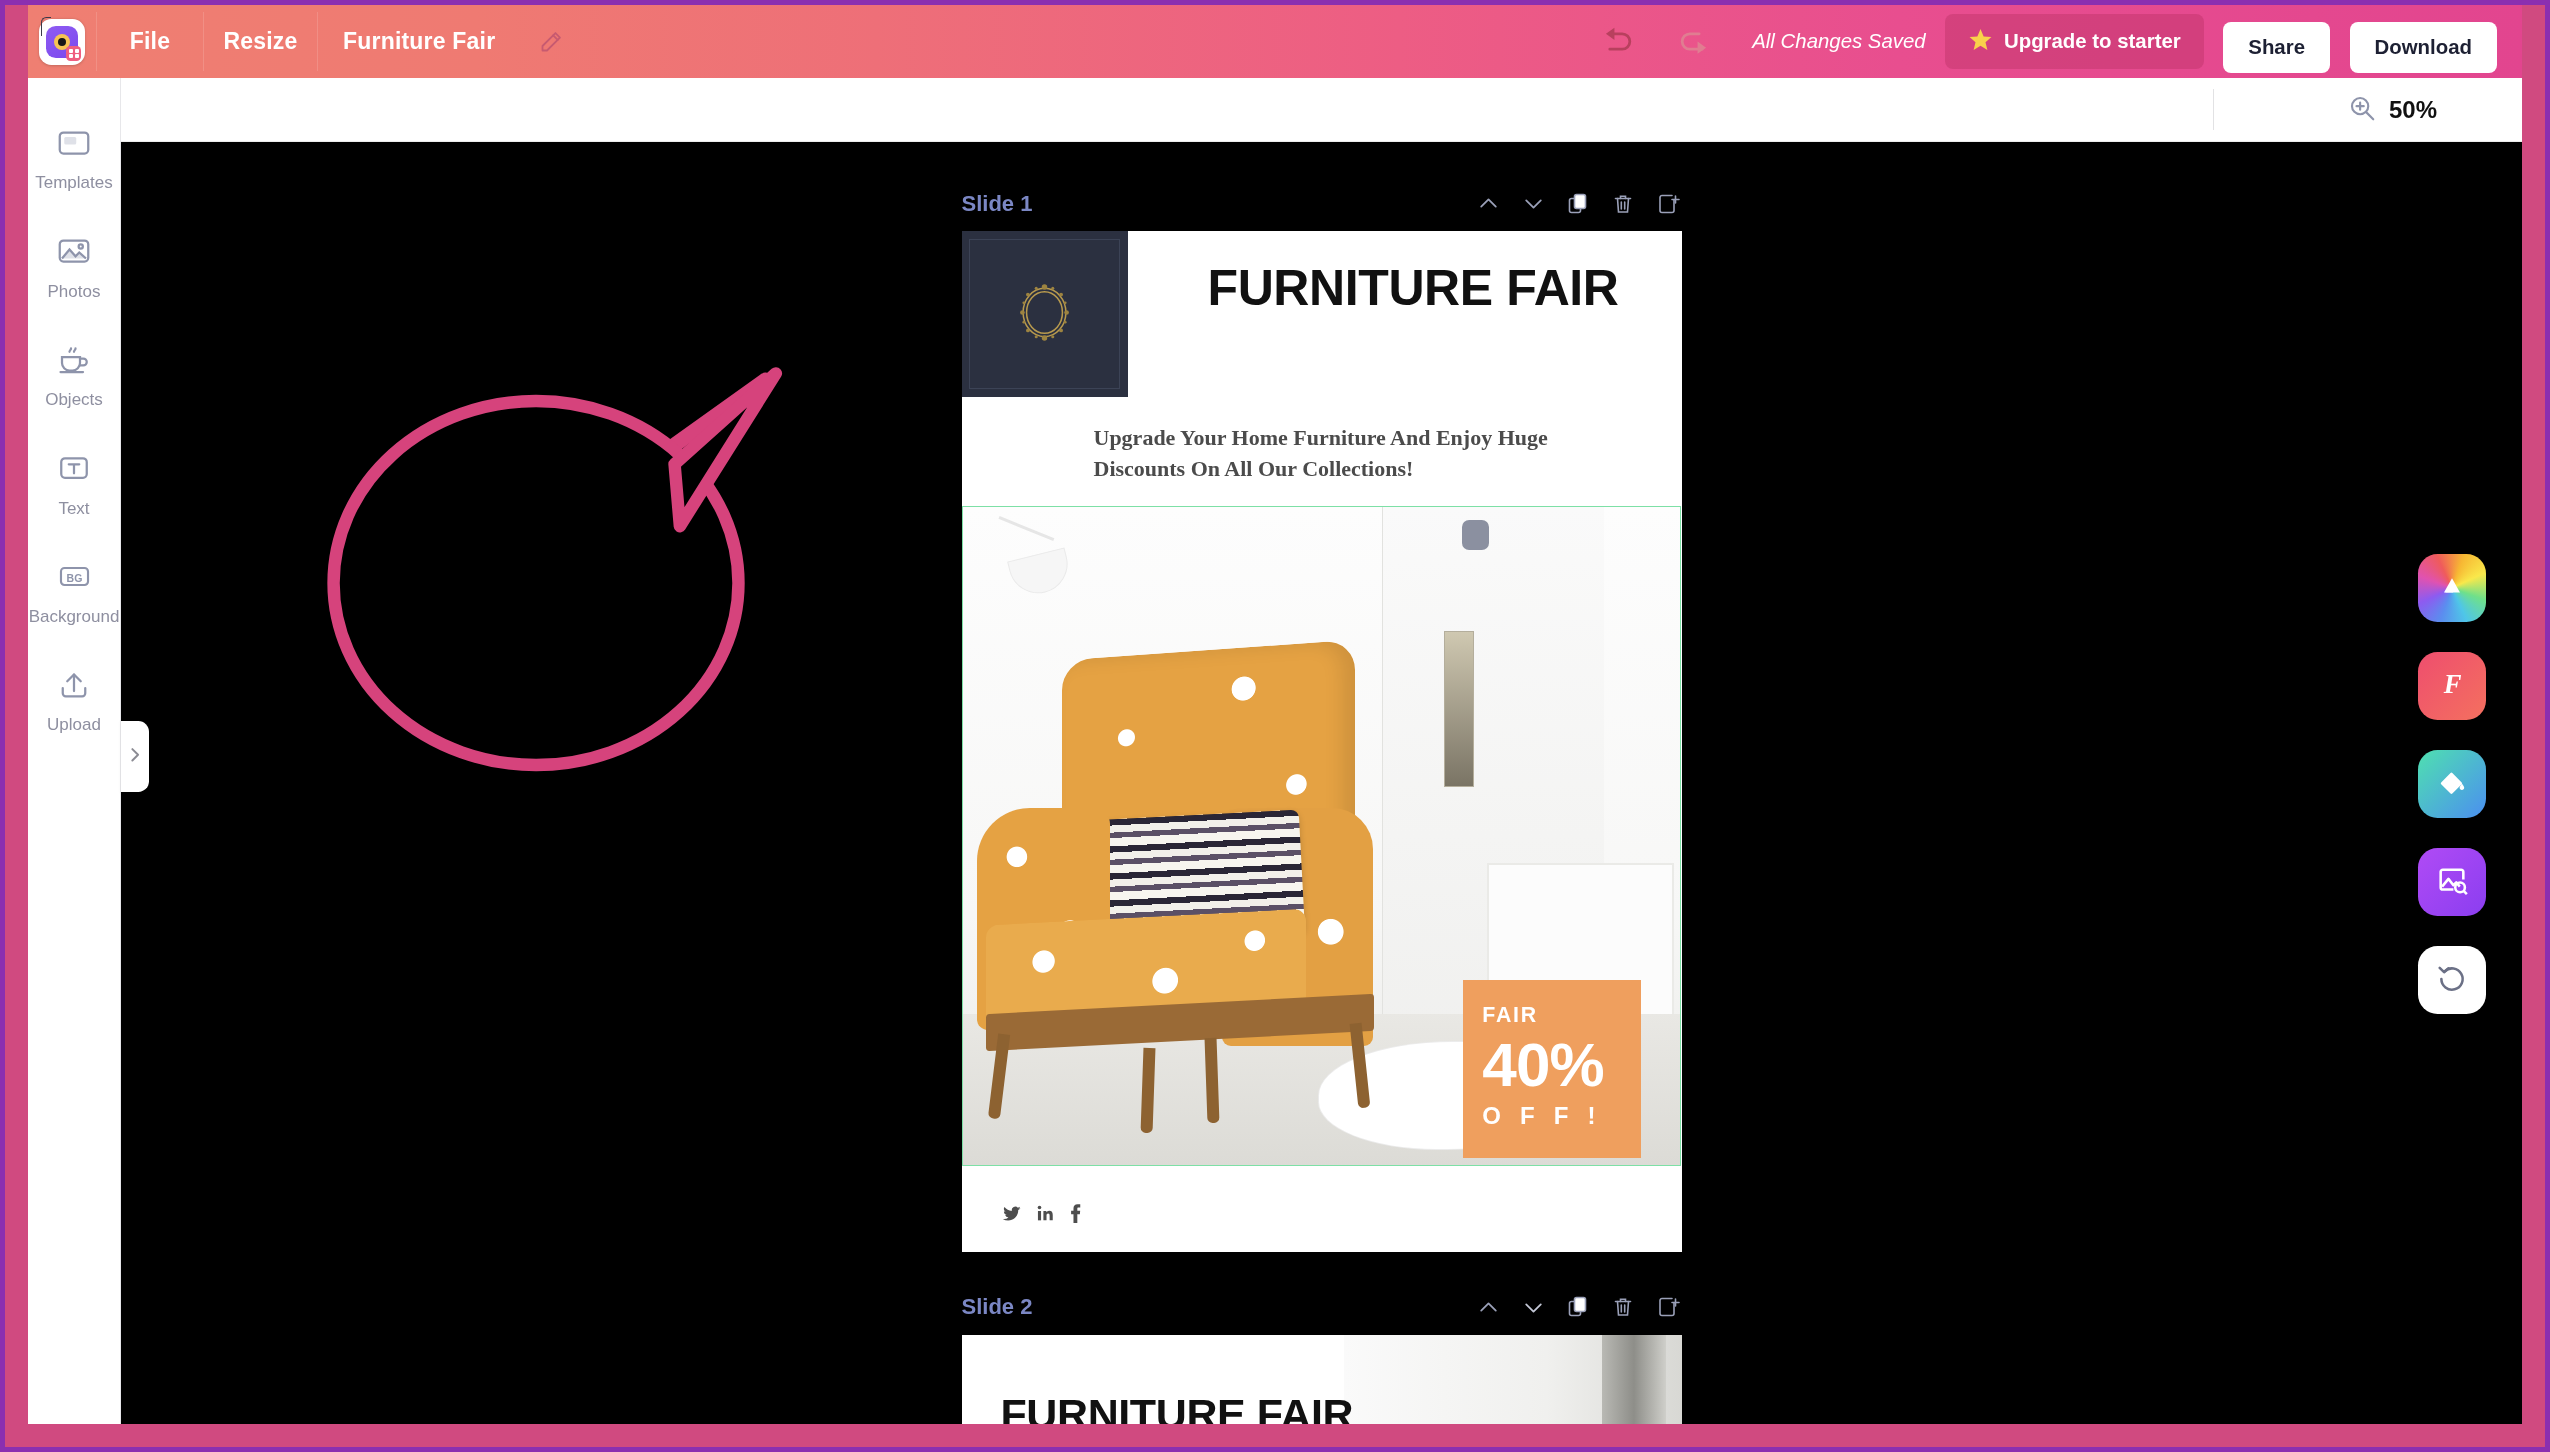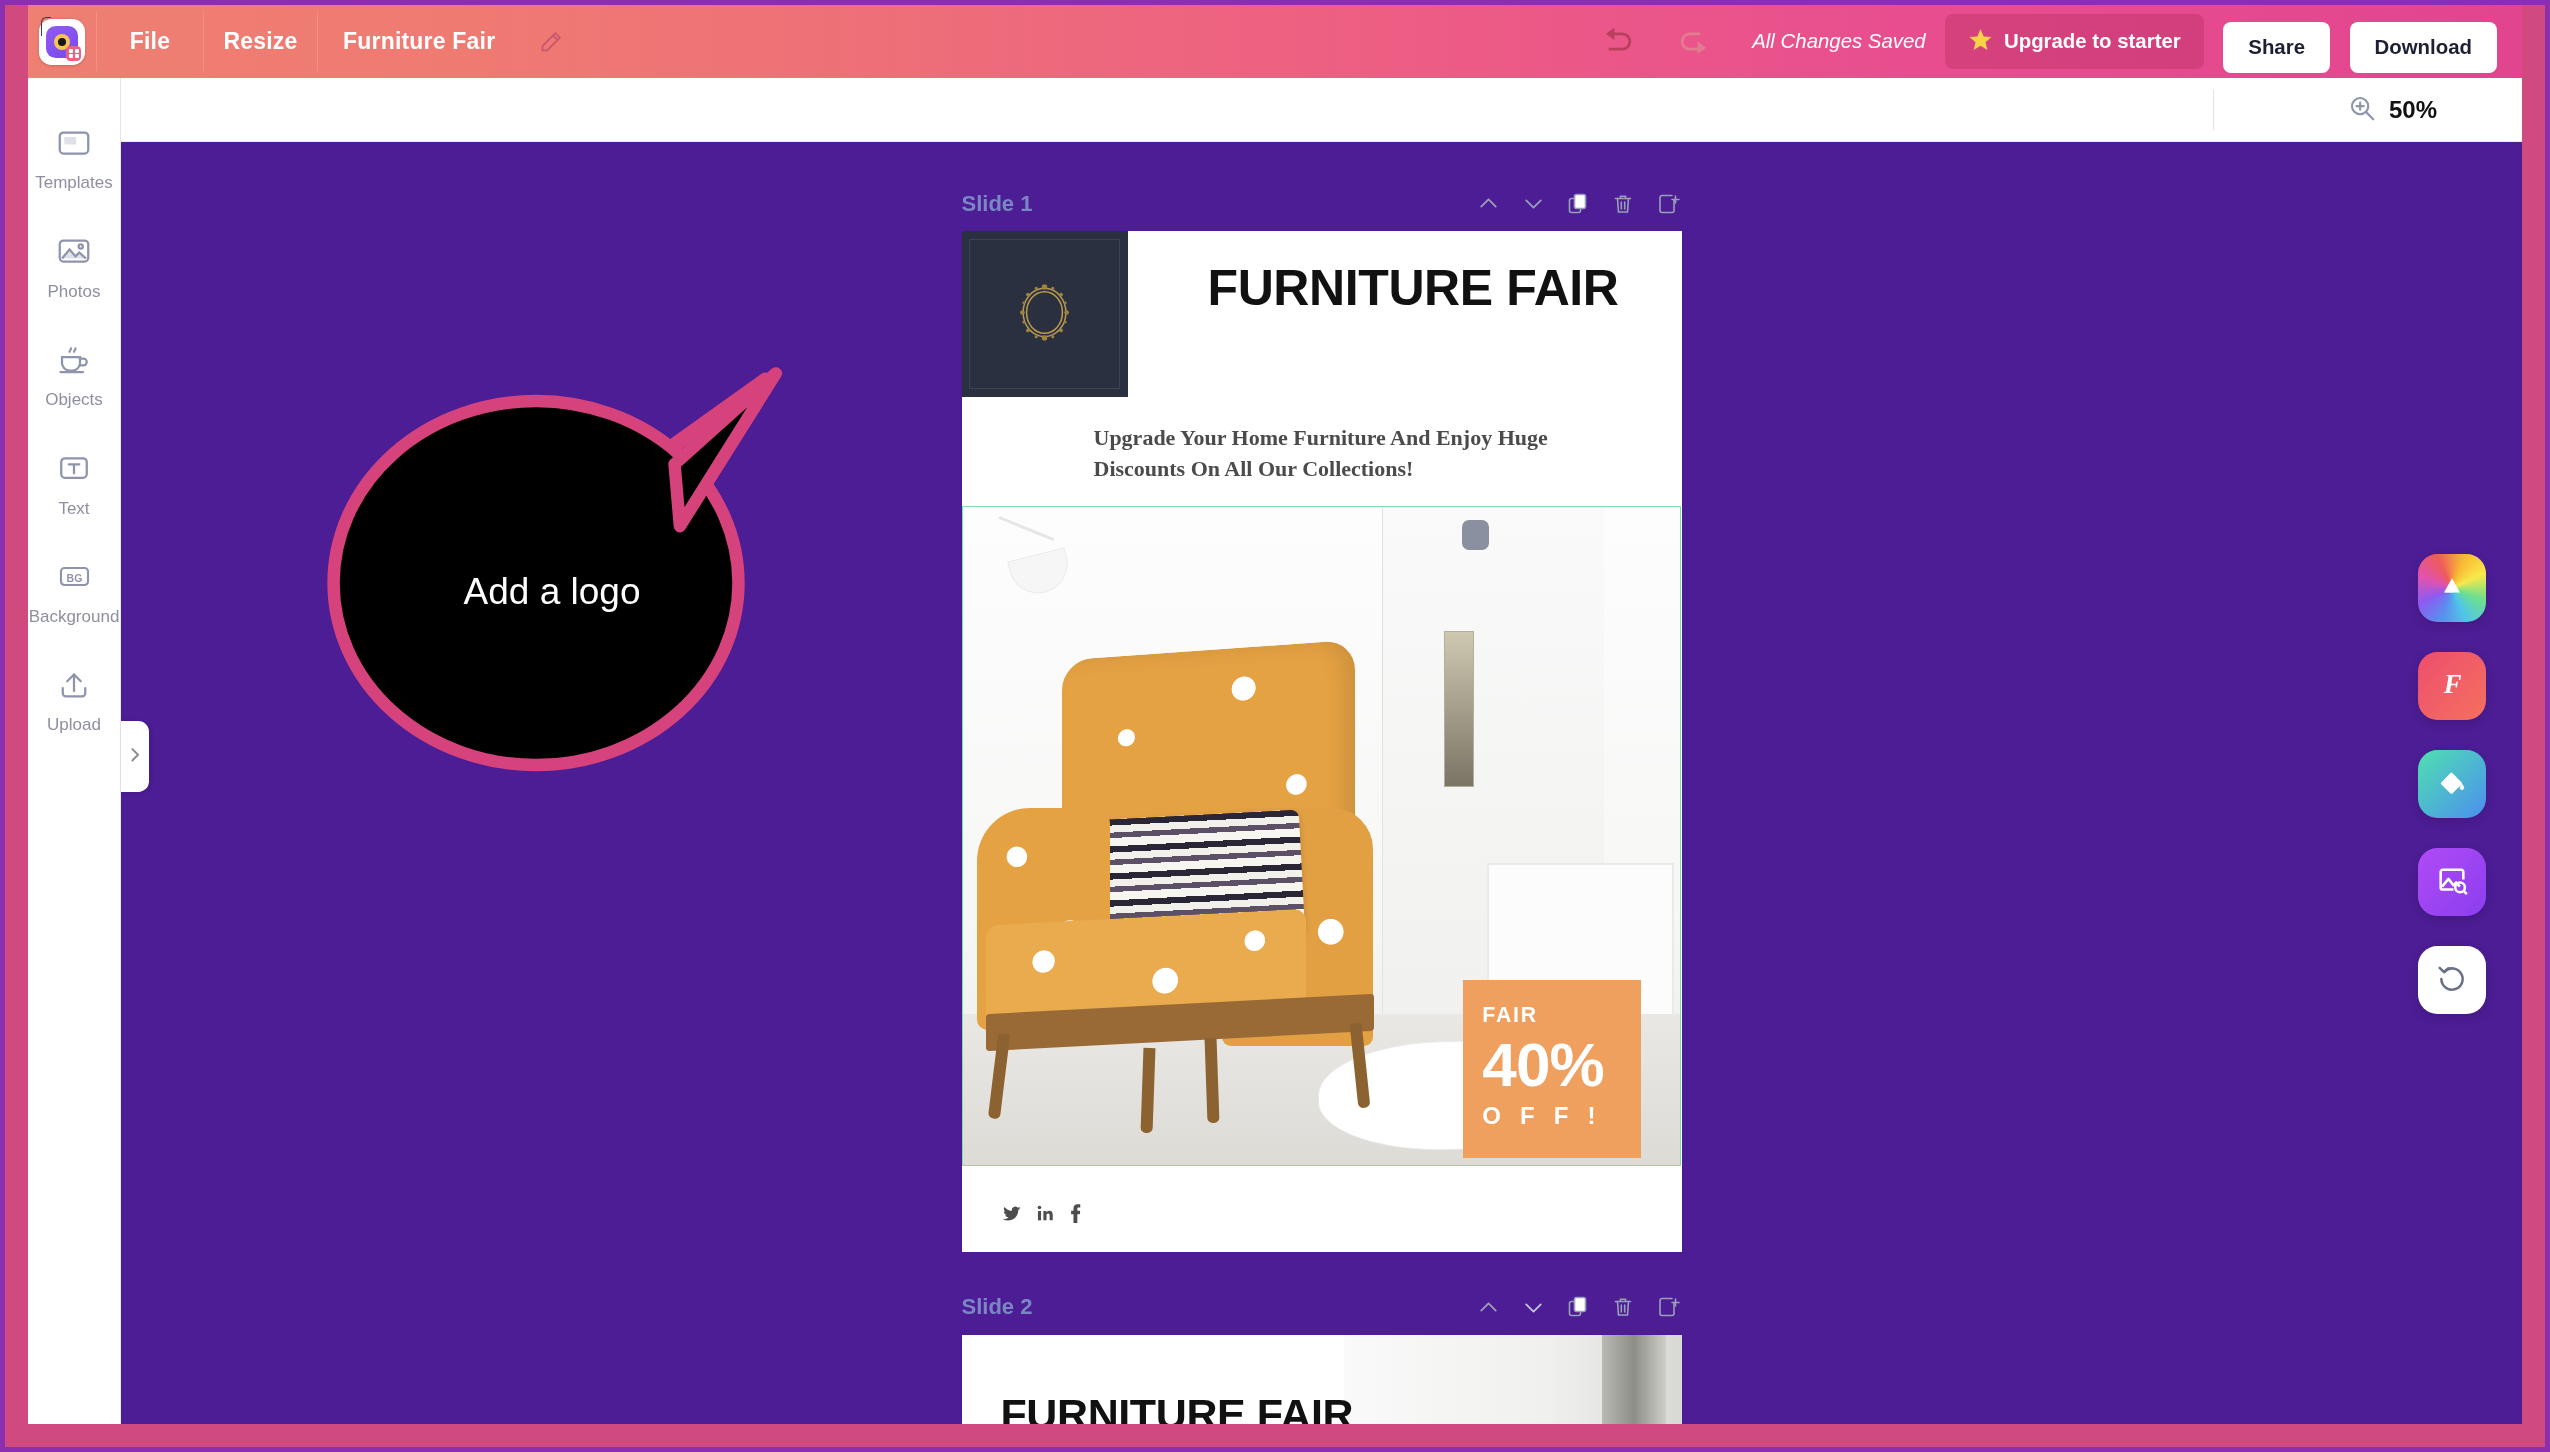--- a/index.html
+++ b/index.html
@@ -104,21 +104,21 @@
   #collapse-tab {
     position:absolute; left:93px; top:716px; width:28.4px; height:71px;
     background:#fff; border-radius: 0 10.7px 10.7px 0;
     box-shadow: 1.8px 0.9px 4.4px rgba(0,0,0,.10);
     display:flex;align-items:center;justify-content:center; cursor:pointer; z-index: 6;
   }
 
   
   #canvas-area {
     position:absolute; left:93px; top:73px; right:0; bottom:0;
-    background:#4c1d95; overflow:hidden;
+    background:#000000; overflow:hidden;
   }
   #zoombar {
     position:absolute; left:0; top:0; right:0; height:64px; background:#fff;
     display:flex; align-items:center; justify-content:flex-end;
     border-bottom:0.9px solid #ececec;
   }
   #zoom-ctl { display:flex;align-items:center;gap:12.4px; padding-right:85px; cursor:pointer;}
   #zoom-val { font-size:24px; font-weight:bold; color:#111; }
   #zoom-div { width:0.9px;height:41px;background:#e2e2e4; margin-right: 133px; }
 
@@ -644,18 +644,17 @@
     </div>
 
   </div>
 
   <div id="callout">
     <svg width="462" height="444" viewBox="0 0 520 500">
       <path d="M500 20 L318 150 L372 182 L262 96 L300 170 Z" fill="#000000" stroke="#d6437c" stroke-width="14" stroke-linejoin="round"></path>
       <ellipse cx="242" cy="250" rx="228" ry="205" fill="#000000" stroke="#d6437c" stroke-width="14"></ellipse>
       <path d="M398 116 L512 14 L404 186 Z" fill="#000000" stroke="#d6437c" stroke-width="14" stroke-linejoin="round"></path>
     </svg>
-    <div id="callout-text">Add a logo</div>
   </div>
 
 </div>
 </div>
 
 
 </body></html>

